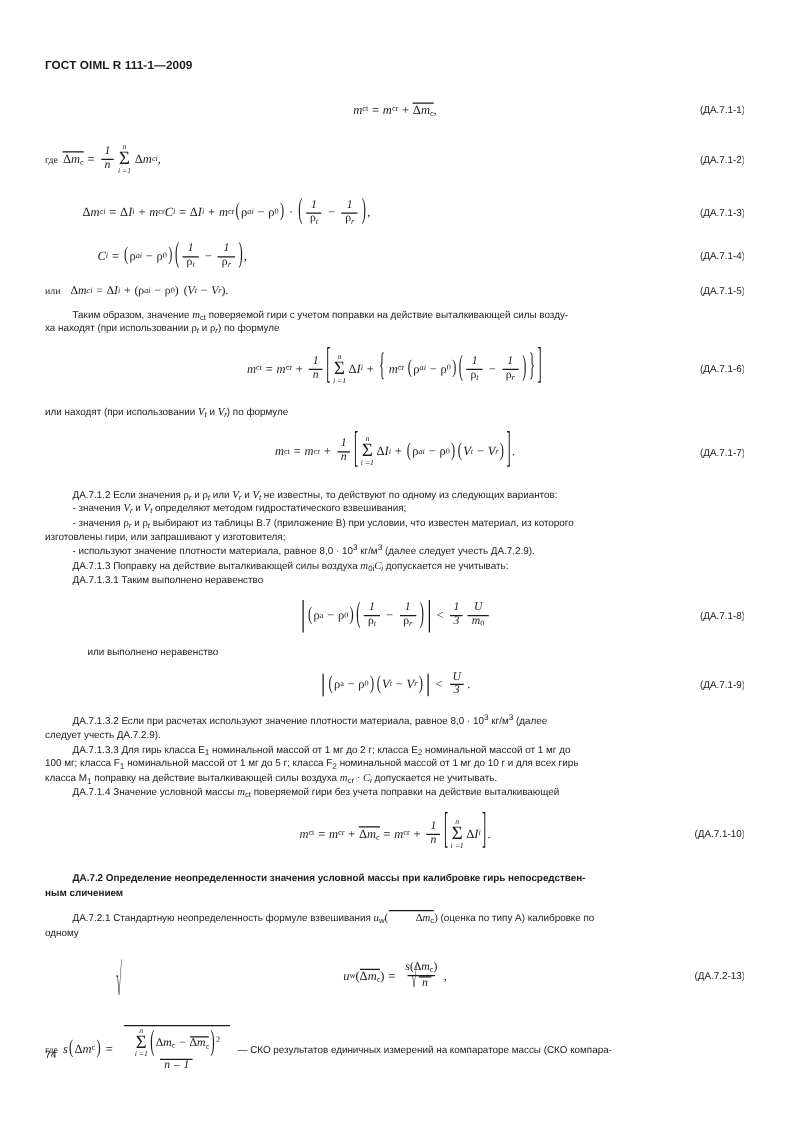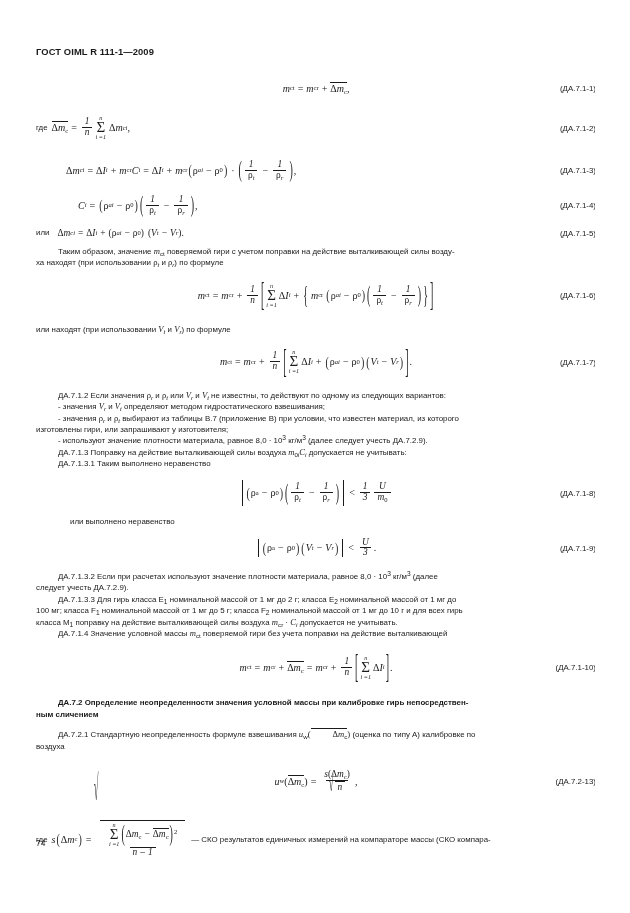--- a/index.html
+++ b/index.html
@@ -35,20 +35,21 @@
     position: relative;
     display: flex;
     align-items: center;
     min-height: 18px;
     margin: 0;
   }
   .eqrow .lead {
     font-size: 7.9px;
     white-space: nowrap;
     padding-right: 4px;
+    font-family: Liberation Serif, serif;
   }
   .eqrow .eqbody {
     flex: 1;
     display: flex;
     justify-content: center;
     align-items: center;
   }
   .eqrow.leadleft .eqbody {
     justify-content: flex-start;
   }
@@ -676,21 +677,21 @@
     <div class="spacer-14"></div>
 
     <p class="para bold">ДА.7.2 Определение неопределенности значения условной массы при калибровке гирь непосредствен-</p>
     <p class="para bold noind">ным сличением</p>
 
     <div class="spacer-8"></div>
 
     <p class="para">
       <span>ДА.7.2.1 Стандартную неопределенность формуле взвешивания </span><span class="im">u</span><sub class="s" style="font-size:6.2px">w</sub><span class="imr">(</span><span class="ovl-tight"><span class="imr">Δ</span><span class="im">m</span><sub class="s" style="font-size:6.2px">c</sub></span><span class="imr">)</span><span> (оценка по типу А) калибровке по</span>
     </p>
-    <p class="para noind">воздуха</p>
+    <p class="para noind">одному</p>
 
     <div class="spacer-14"></div>
 
     <div class="eqrow" style="min-height:30px;">
       <div class="eqbody">
         <span class="m">
           <span class="mi">u</span>
             <sub class="s">w</sub>
             <span class="mr">(</span>
             <span class="ovl"><span class="mr">Δ</span><span class="mi">m</span><sub class="s">c</sub></span>

